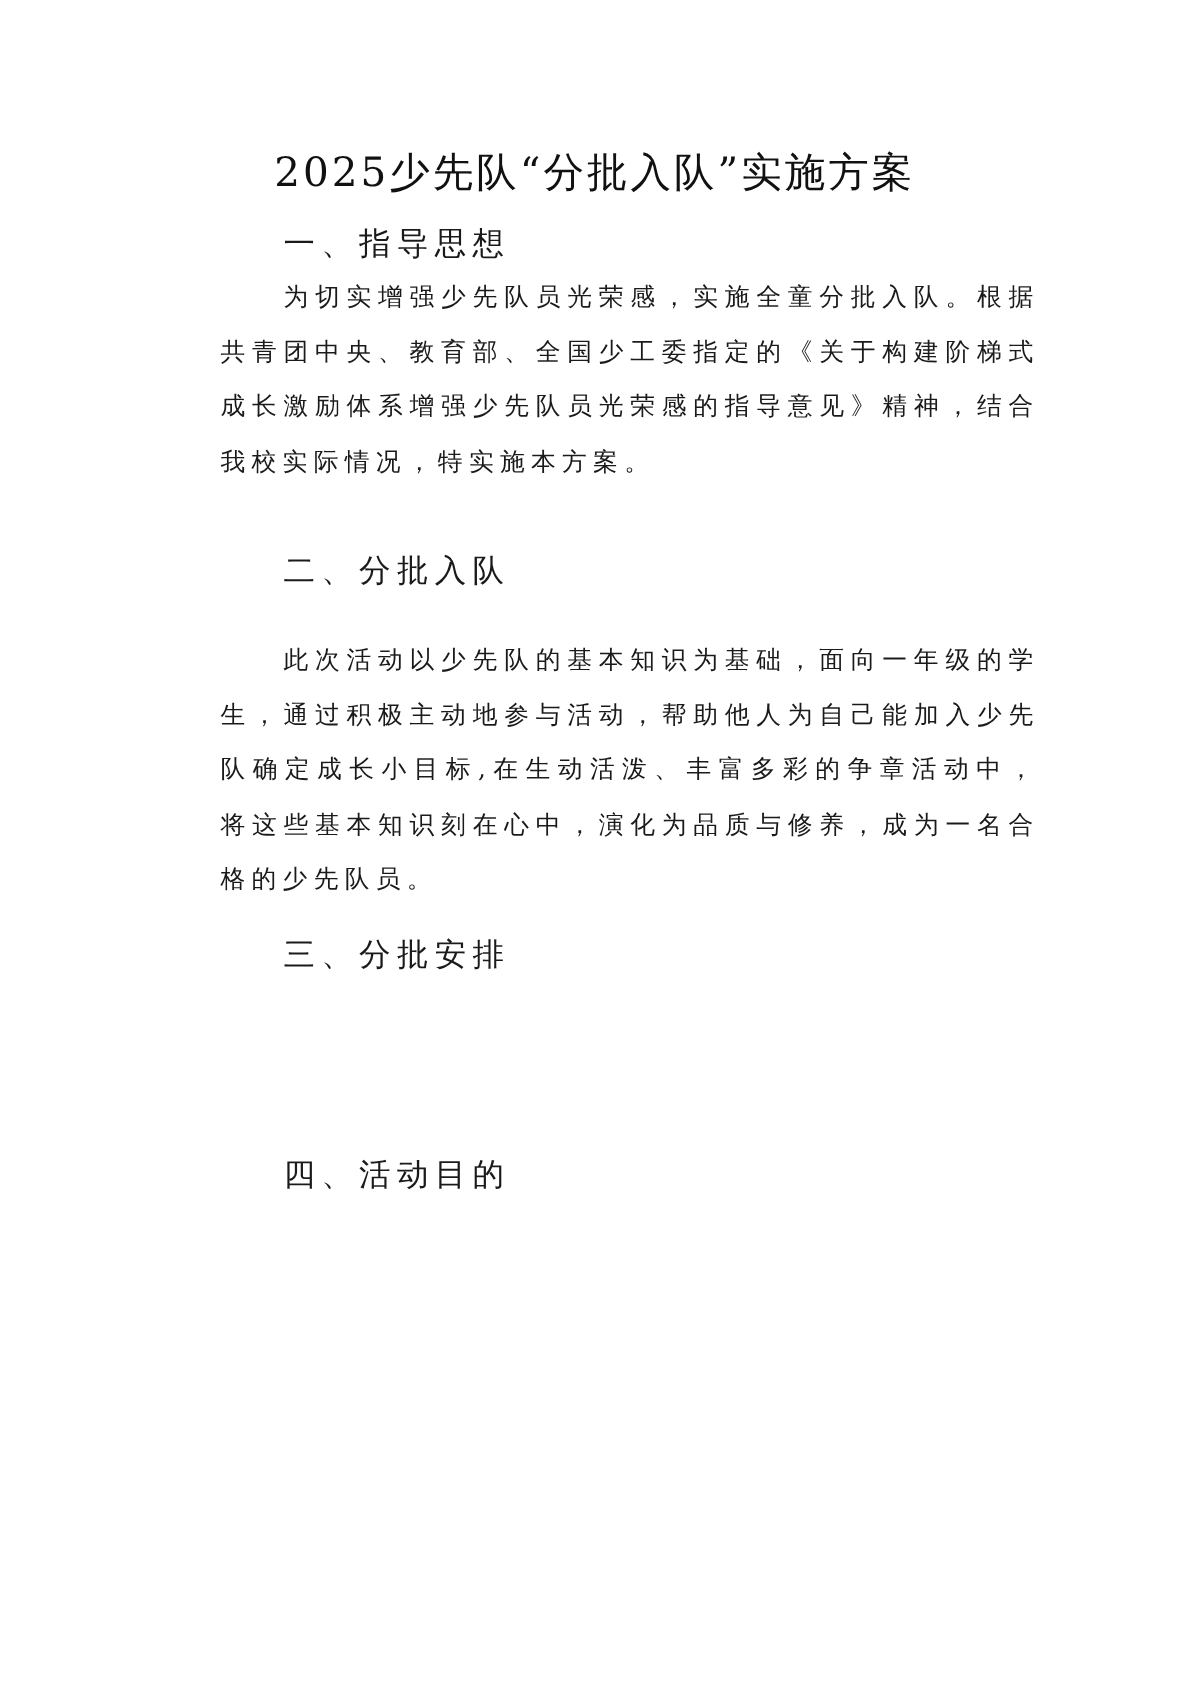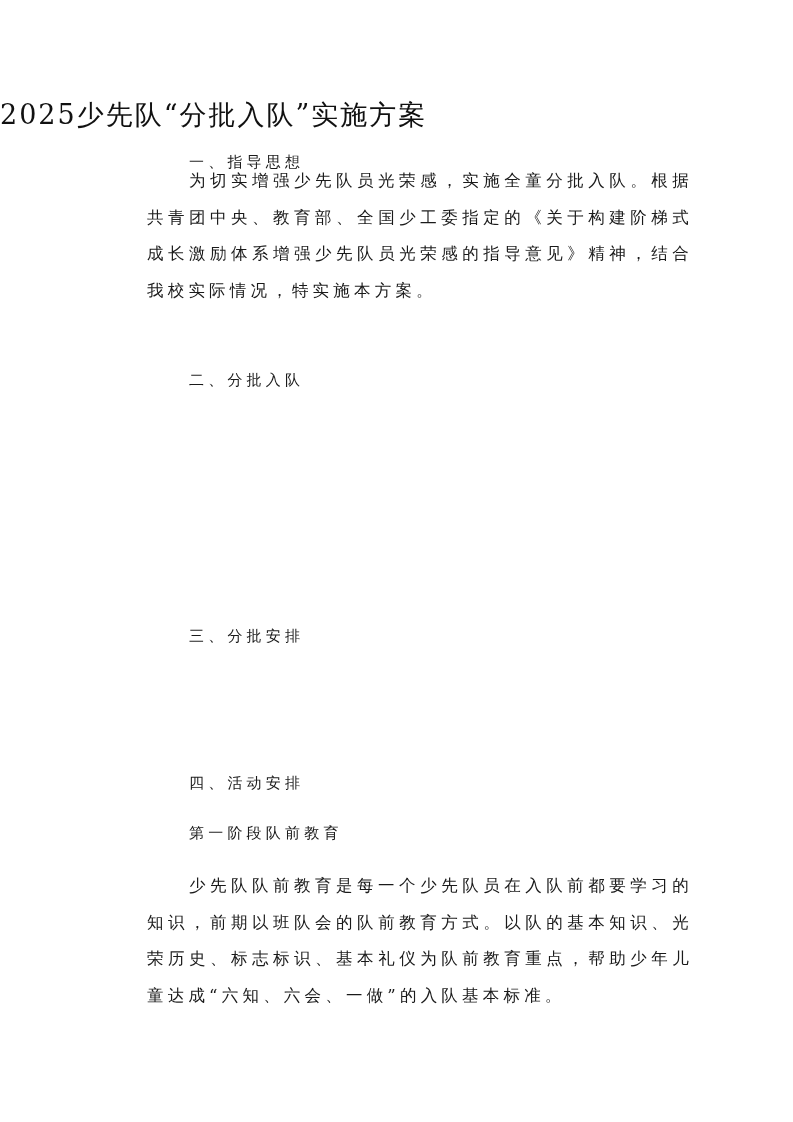--- a/index.html
+++ b/index.html
@@ -4,41 +4,40 @@
 <style>
   html, body { margin: 0; padding: 0; background: #ffffff; }
   body { width: 793px; height: 1122px; position: relative; overflow: hidden; }
   .page {
     position: absolute; left: 0; top: 0; width: 793px; height: 1122px;
     font-family: "DejaVu Serif", "Liberation Serif", serif;
     color: #1a1a1a;
   }
   .title {
     position: absolute; left: 0; width: 793px; top: 97px;
-    font-size: 27px; letter-spacing: 2px;
+    text-align: center; font-size: 27px; letter-spacing: 2px;
     color: #111;
   }
   .p {
     position: absolute; left: 147px; width: 546px;
     font-size: 16.5px; line-height: 36.5px; letter-spacing: 4.2px;
     text-align: justify; text-align-last: left;
     margin: 0;
   }
   .p.indent { text-indent: 42px; }
-  .h { position: absolute; left: 189px; font-size: 15px; letter-spacing: 4.2px; line-height: 36px; margin: 0; }
+  .h { position: absolute; left: 189px; font-size: 21px; letter-spacing: 4.2px; line-height: 36px; margin: 0; }
 </style>
 </head>
 <body>
 
 <div class="page">
   <div class="title">2025少先队“分批入队”实施方案</div>
 
   <div class="h" style="top:144px;">一、指导思想</div>
-  <p class="p indent" style="top:164px;font-family:Liberation Mono, monospace;">为切实增强少先队员光荣感，实施全童分批入队。根据共青团中央、教育部、全国少工委指定的《关于构建阶梯式成长激励体系增强少先队员光荣感的指导意见》精神，结合我校实际情况，特实施本方案。</p>
+  <p class="p indent" style="top:180px;">为切实增强少先队员光荣感，实施全童分批入队。根据共青团中央、教育部、全国少工委指定的《关于构建阶梯式成长激励体系增强少先队员光荣感的指导意见》精神，结合我校实际情况，特实施本方案。</p>
 
   <div class="h" style="top:362px;">二、分批入队</div>
+  <p class="p indent" style="top:422px;">此次活动以少先队的基本知识为基础，面向一年级的学生，通过积极主动地参与活动，帮助他人为自己能加入少先队确定成长小目标,在生动活泼、丰富多彩的争章活动中，将这些基本知识刻在心中，演化为品质与修养，成为一名合格的少先队员。</p>
 
   <div class="h" style="top:582px;margin-top:36px;">三、分批安排</div>
 
-  <div class="h" style="top:765px;">四、活动安排</div>
-  <div class="h" style="top:815px;">第一阶段队前教育</div>
-  <p class="p indent" style="top:868px;">少先队队前教育是每一个少先队员在入队前都要学习的知识，前期以班队会的队前教育方式。以队的基本知识、光荣历史、标志标识、基本礼仪为队前教育重点，帮助少年儿童达成“六知、六会、一做”的入队基本标准。</p>
+  <div class="h" style="top:765px;">四、活动目的</div>
 </div>
 
 </body></html>

